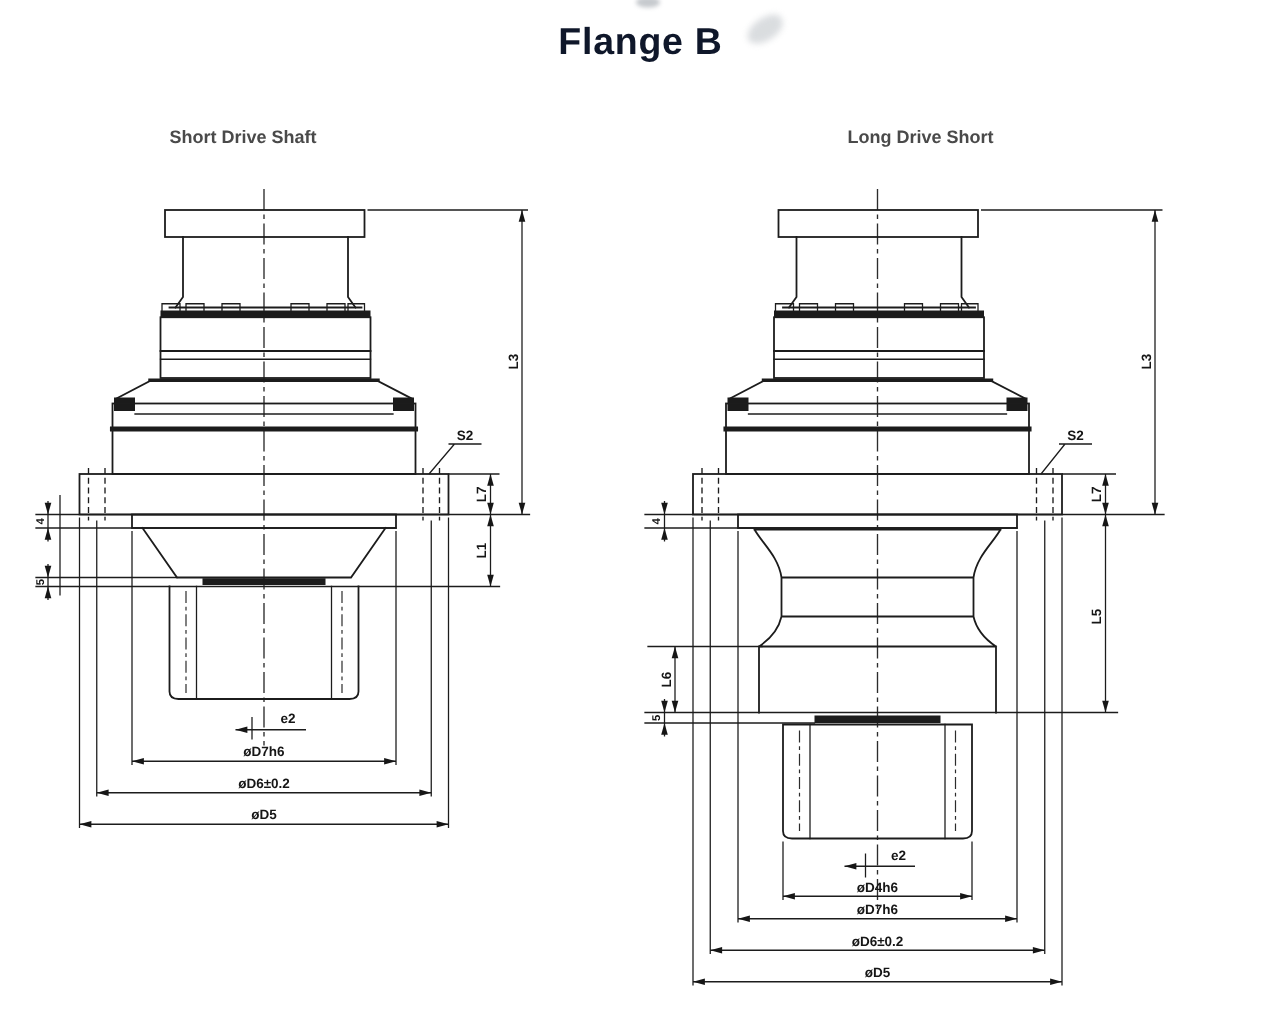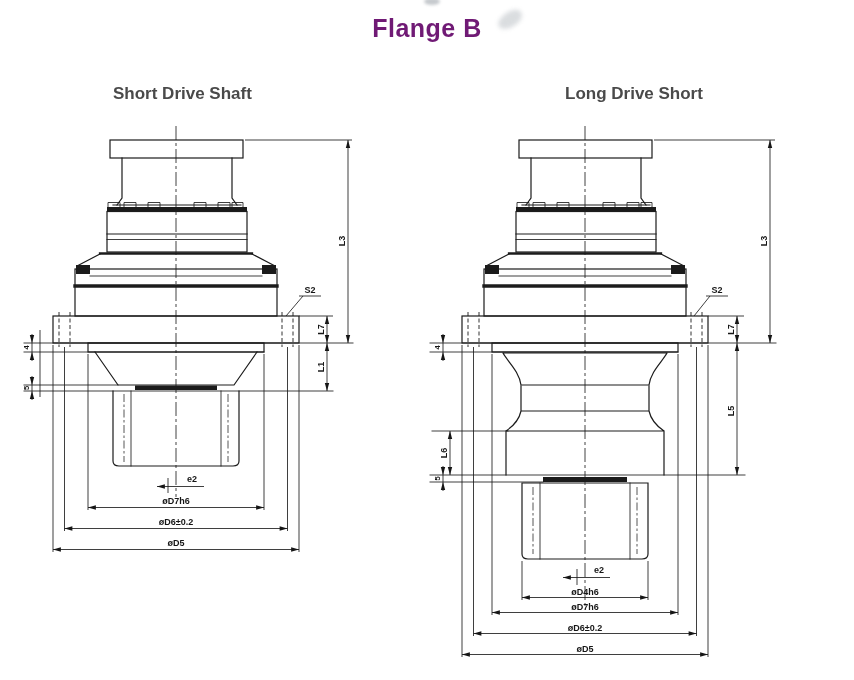--- a/index.html
+++ b/index.html
@@ -1,20 +1,20 @@
 <!DOCTYPE html>
 <html><head>
 <meta charset="utf-8">
 <style>
   html,body{margin:0;padding:0;background:#fff;}
   .page{position:relative;width:854px;height:680px;background:#ffffff;overflow:hidden;
         font-family:"Liberation Sans",sans-serif;}
   .title{position:absolute;top:14px;left:0;width:100%;text-align:center;
-         font-size:25px;font-weight:600;color:#701a75;letter-spacing:.5px;}
-  .caption{position:absolute;top:84px;font-size:17px;font-weight:600;color:#4a4a4a;}
+         font-size:25px;font-weight:600;color:#0f172a;letter-spacing:.5px;}
+  .caption{position:absolute;top:84px;font-size:12px;font-weight:600;color:#4a4a4a;}
   .caption.short{left:113px;}
   .caption.long{left:565px;}
   .smudge1{position:absolute;left:497px;top:12px;width:26px;height:15px;background:#aeb4ba;
            opacity:.45;border-radius:60% 40% 55% 45%;transform:rotate(-28deg);filter:blur(2px);}
   .smudge2{position:absolute;left:424px;top:-2px;width:16px;height:7px;background:#8d949c;
            opacity:.5;border-radius:50%;filter:blur(1.5px);}
   svg{position:absolute;left:0;top:0;}
   .ln{stroke:#1c1c1c;stroke-width:1.2;fill:none;stroke-linecap:square;}
   .th2{stroke-width:2.3;}
   .th3{stroke-width:3.4;}

